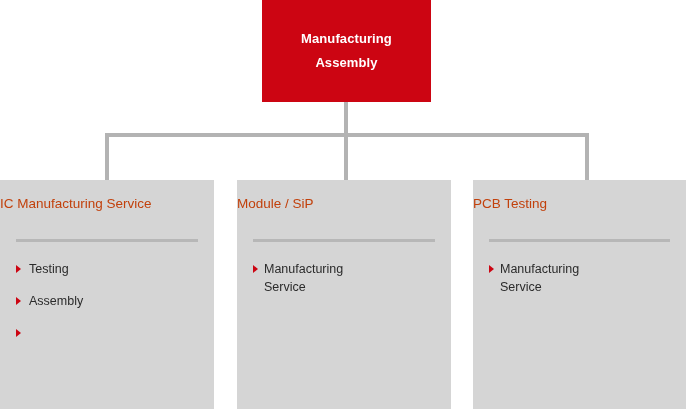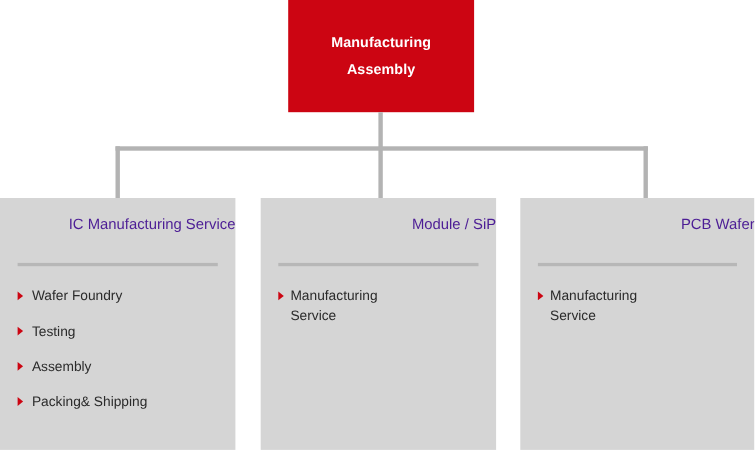--- a/index.html
+++ b/index.html
@@ -84,23 +84,23 @@
   }
   .panel-1 { left: 0px;   width: 214px; }
   .panel-2 { left: 237px; width: 214px; text-decoration: underline; }
   .panel-3 { left: 473px; width: 213px; }
 
   .panel-title {
     position: absolute;
     top: 14px;
     left: 0;
     right: 0;
-    text-align: right;
+    text-align: left;
     font-size: 13.5px;
-    color: #4c1d95;
+    color: #c2410c;
     line-height: 20px;
     white-space: nowrap;
   }
 
   .panel-divider {
     position: absolute;
     top: 59px;
     left: 16px;
     right: 16px;
     height: 3px;
@@ -156,50 +156,45 @@
   <div class="connector conn-horiz"></div>
   <div class="connector conn-vert-left"></div>
   <div class="connector conn-vert-right"></div>
 
   <div class="panel panel-1">
     <div class="panel-title">IC Manufacturing Service</div>
     <div class="panel-divider"></div>
     <ul class="panel-list">
       <li>
         <span class="bullet-icon"></span>
-        <span class="label-text">Wafer Foundry</span>
-      </li>
-      <li>
-        <span class="bullet-icon"></span>
         <span class="label-text">Testing</span>
       </li>
       <li>
         <span class="bullet-icon"></span>
         <span class="label-text">Assembly</span>
       </li>
       <li>
         <span class="bullet-icon"></span>
-        <span class="label-text">Packing&amp; Shipping</span>
       </li>
     </ul>
   </div>
 
   <div class="panel panel-2">
     <div class="panel-title">Module / SiP</div>
     <div class="panel-divider"></div>
     <ul class="panel-list wrap-list">
       <li>
         <span class="bullet-icon"></span>
         <span class="label-text">Manufacturing Service</span>
       </li>
     </ul>
   </div>
 
   <div class="panel panel-3">
-    <div class="panel-title">PCB Wafer</div>
+    <div class="panel-title">PCB Testing</div>
     <div class="panel-divider"></div>
     <ul class="panel-list wrap-list">
       <li>
         <span class="bullet-icon"></span>
         <span class="label-text">Manufacturing Service</span>
       </li>
     </ul>
   </div>
 
 </div>

